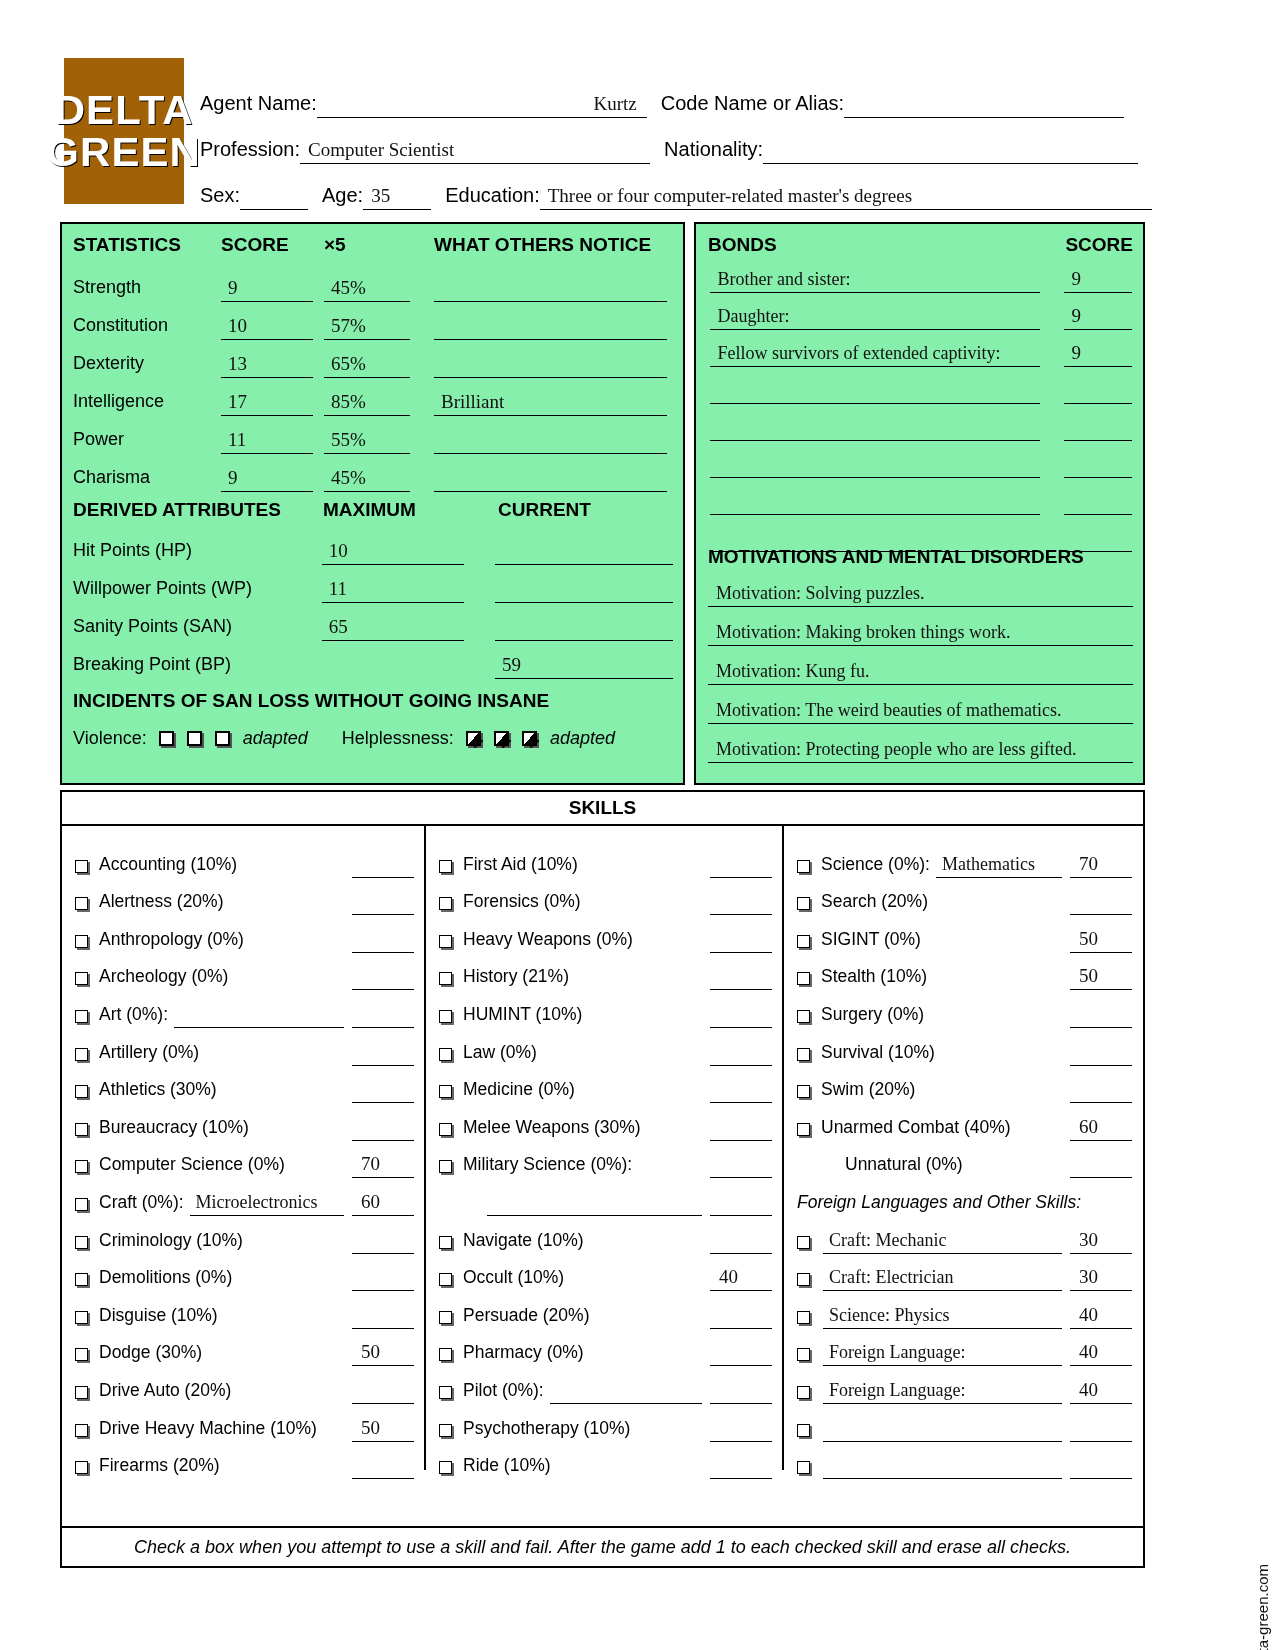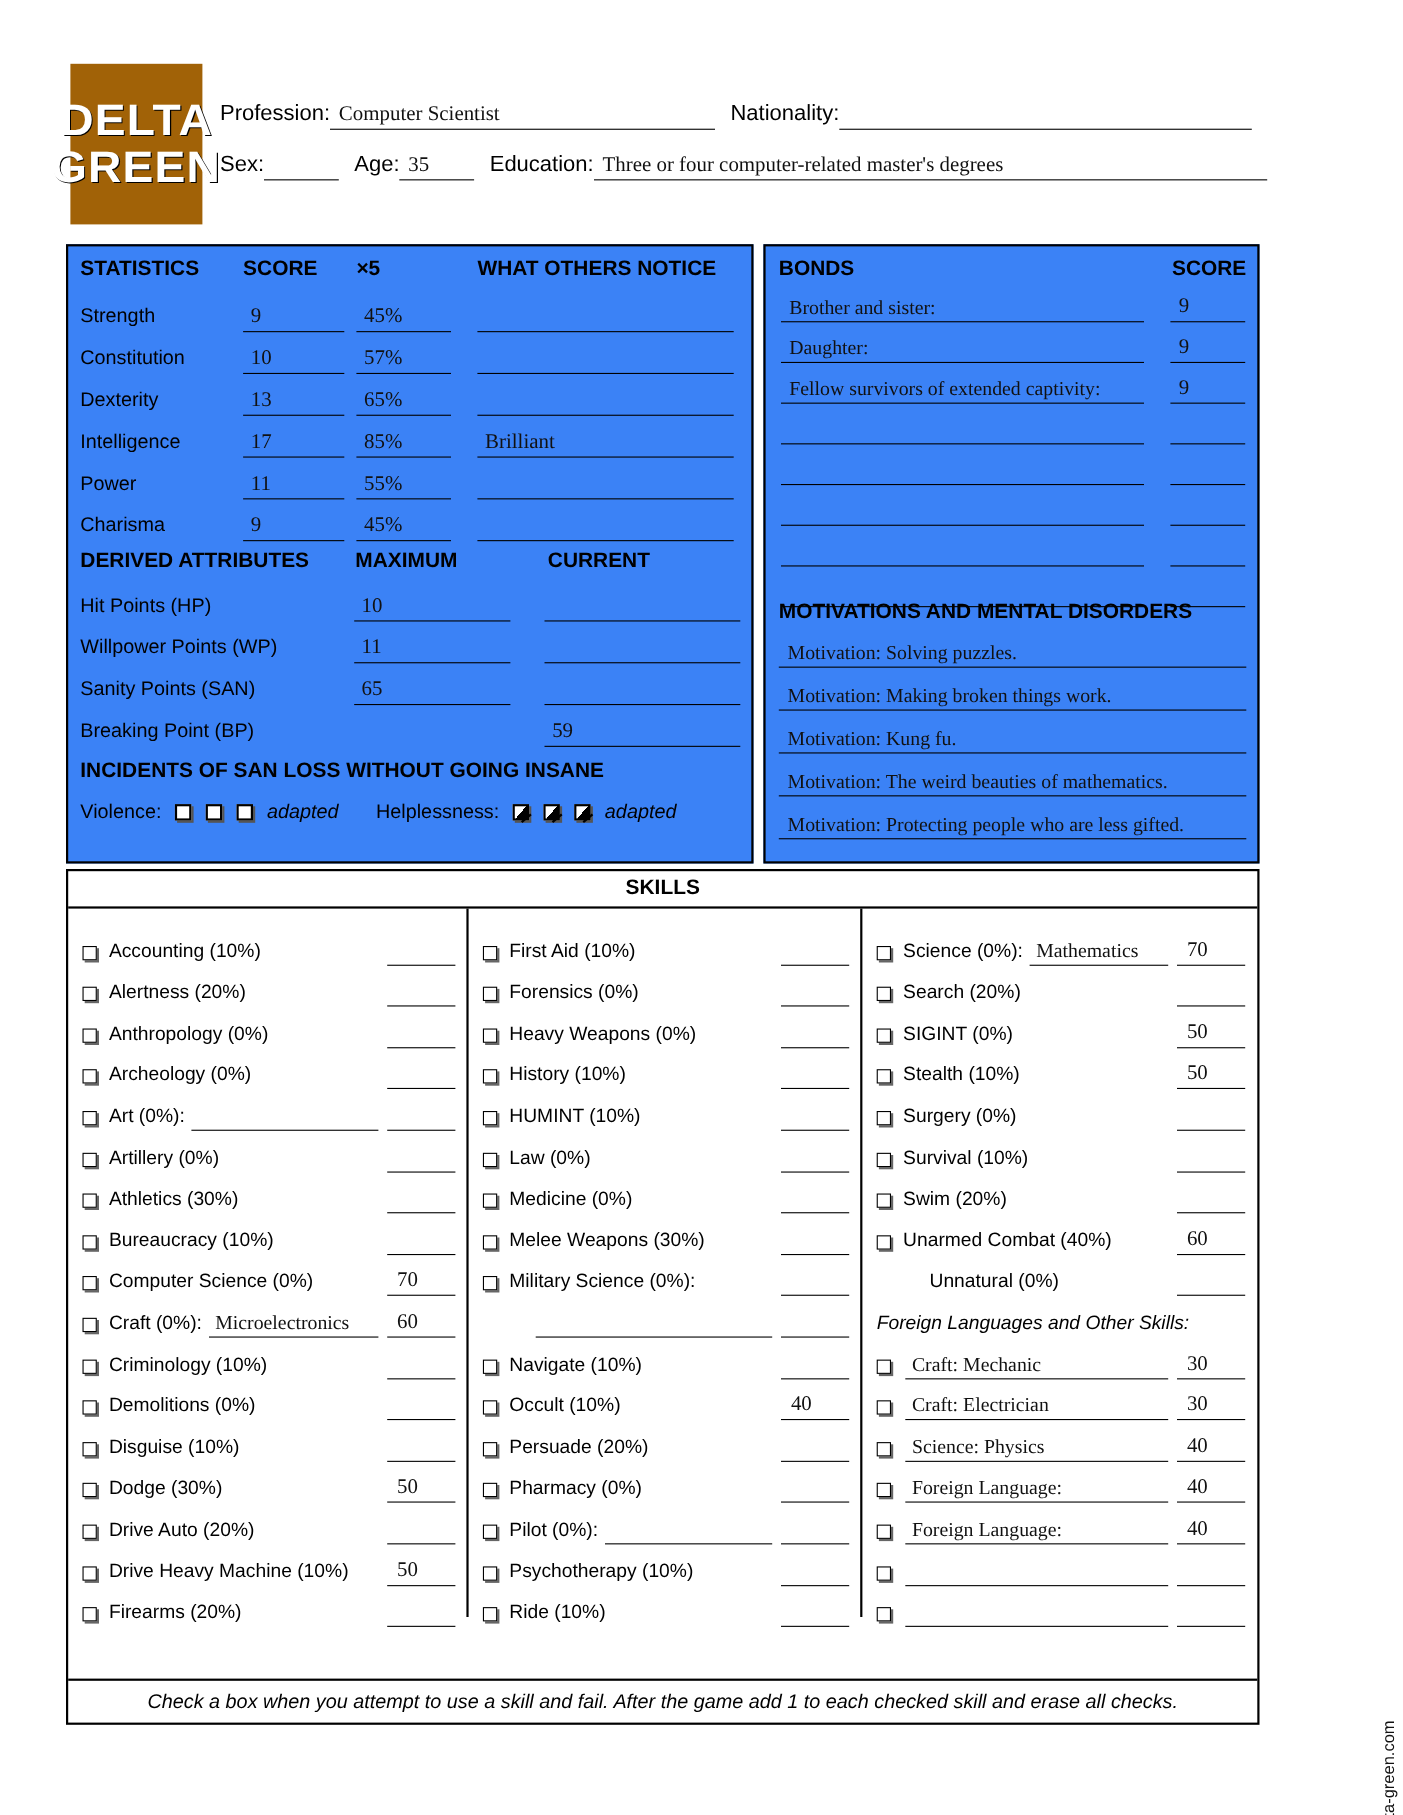--- a/index.html
+++ b/index.html
@@ -41,21 +41,21 @@
     border-bottom:1.6px solid #000; flex:0 0 auto; height:26px;
     position:relative; margin-bottom:0;
   }
   .hdr-line .val {
     position:absolute; bottom:2px; left:8px; white-space:nowrap;
   }
   .hdr-line .val.right { left:auto; right:10px; }
   .gap { width:14px; flex:0 0 auto; }
 
   
-  .panel { position:absolute; border:2.5px solid #000; background:#3b82f6; }
+  .panel { position:absolute; border:2.5px solid #000; background:#86efac; }
   .panel-left  { left:60px;  top:222px; width:625px; height:563px; }
   .panel-right { left:694px; top:222px; width:451px; height:563px; }
 
   
   .stats { position:absolute; left:11px; top:10px; width:600px; }
   .stats-hdr { display:flex; font-weight:bold; font-size:19px; margin-bottom:8px; }
   .st-c1 { width:148px; }
   .st-c2 { width:103px; }
   .st-c3 { width:110px; }
   .st-c4 { flex:1; }
@@ -165,20 +165,31 @@
 <div class="sheet">
 
   <div class="header">
 
     <div class="logo">
       <div class="l1">DELTA</div>
       <div class="l2">GREEN</div>
     </div>
 
     <div class="hdr-rows">
+      <div class="hdr-row">
+        <span class="hdr-lbl">Agent Name:</span>
+        <span class="hdr-line" style="width:330px">
+          <span class="val right fill">Kurtz</span>
+        </span>
+        <span class="gap"></span>
+        <span class="hdr-lbl">Code Name or Alias:</span>
+        <span class="hdr-line" style="width:280px">
+          <span class="val fill"></span>
+        </span>
+      </div>
 
       <div class="hdr-row">
         <span class="hdr-lbl">Profession:</span>
         <span class="hdr-line" style="width:350px">
           <span class="val fill">Computer Scientist</span>
         </span>
         <span class="gap"></span>
         <span class="hdr-lbl">Nationality:</span>
         <span class="hdr-line" style="width:375px">
           <span class="val fill"></span>
@@ -617,21 +628,21 @@
           <div class="sk-row">
             <span class="sk-chk"></span>
             <span class="sk-name">Heavy Weapons (0%)</span>
             <span class="sk-gap"></span>
             <span class="sk-val">
               <span class="v fill"></span>
             </span>
           </div>
           <div class="sk-row">
             <span class="sk-chk"></span>
-            <span class="sk-name">History (10%)</span>
+            <span class="sk-name">History (21%)</span>
             <span class="sk-gap"></span>
             <span class="sk-val">
               <span class="v fill"></span>
             </span>
           </div>
           <div class="sk-row">
             <span class="sk-chk"></span>
             <span class="sk-name">HUMINT (10%)</span>
             <span class="sk-gap"></span>
             <span class="sk-val">

